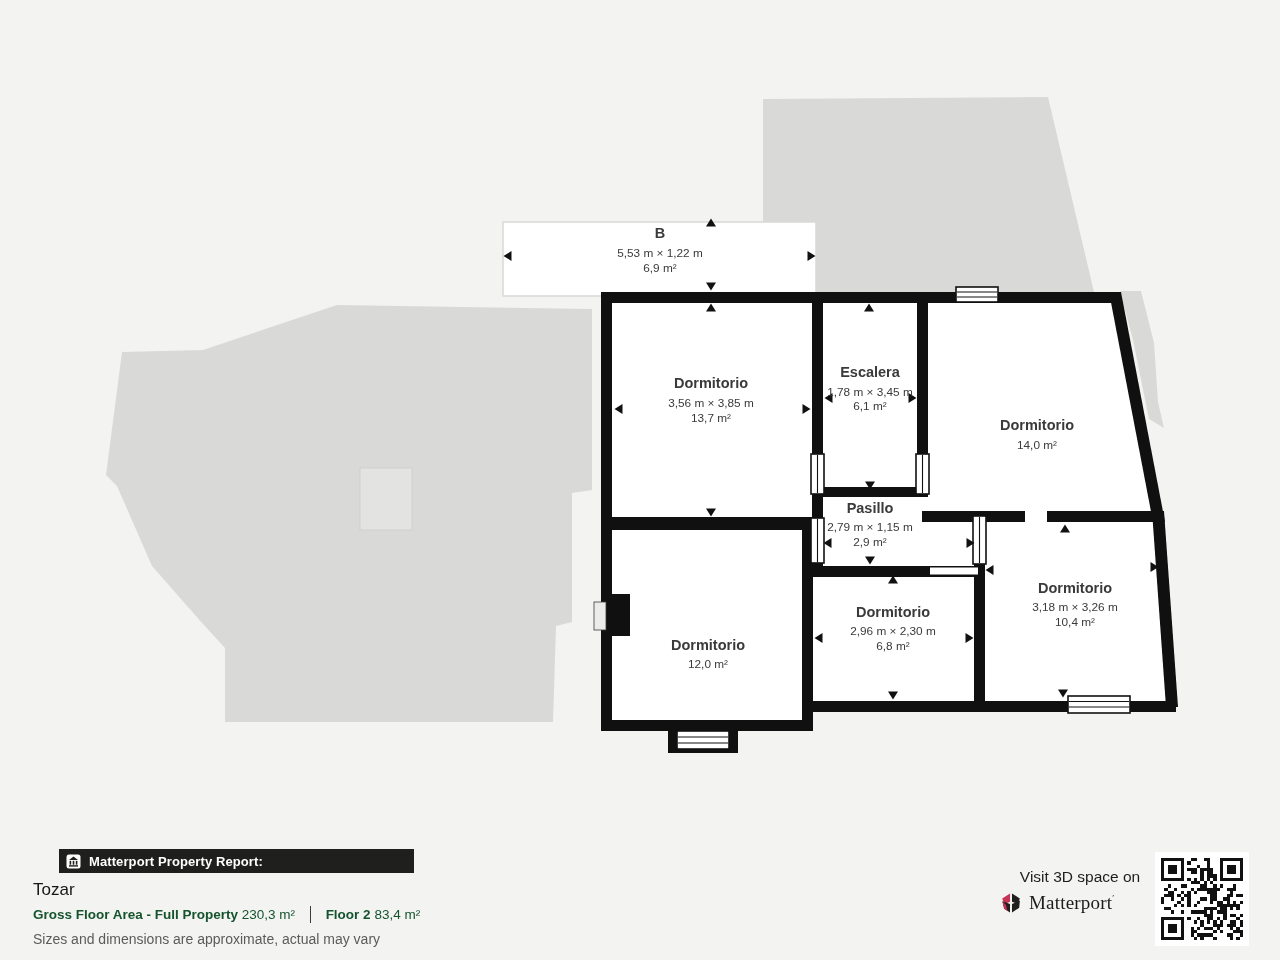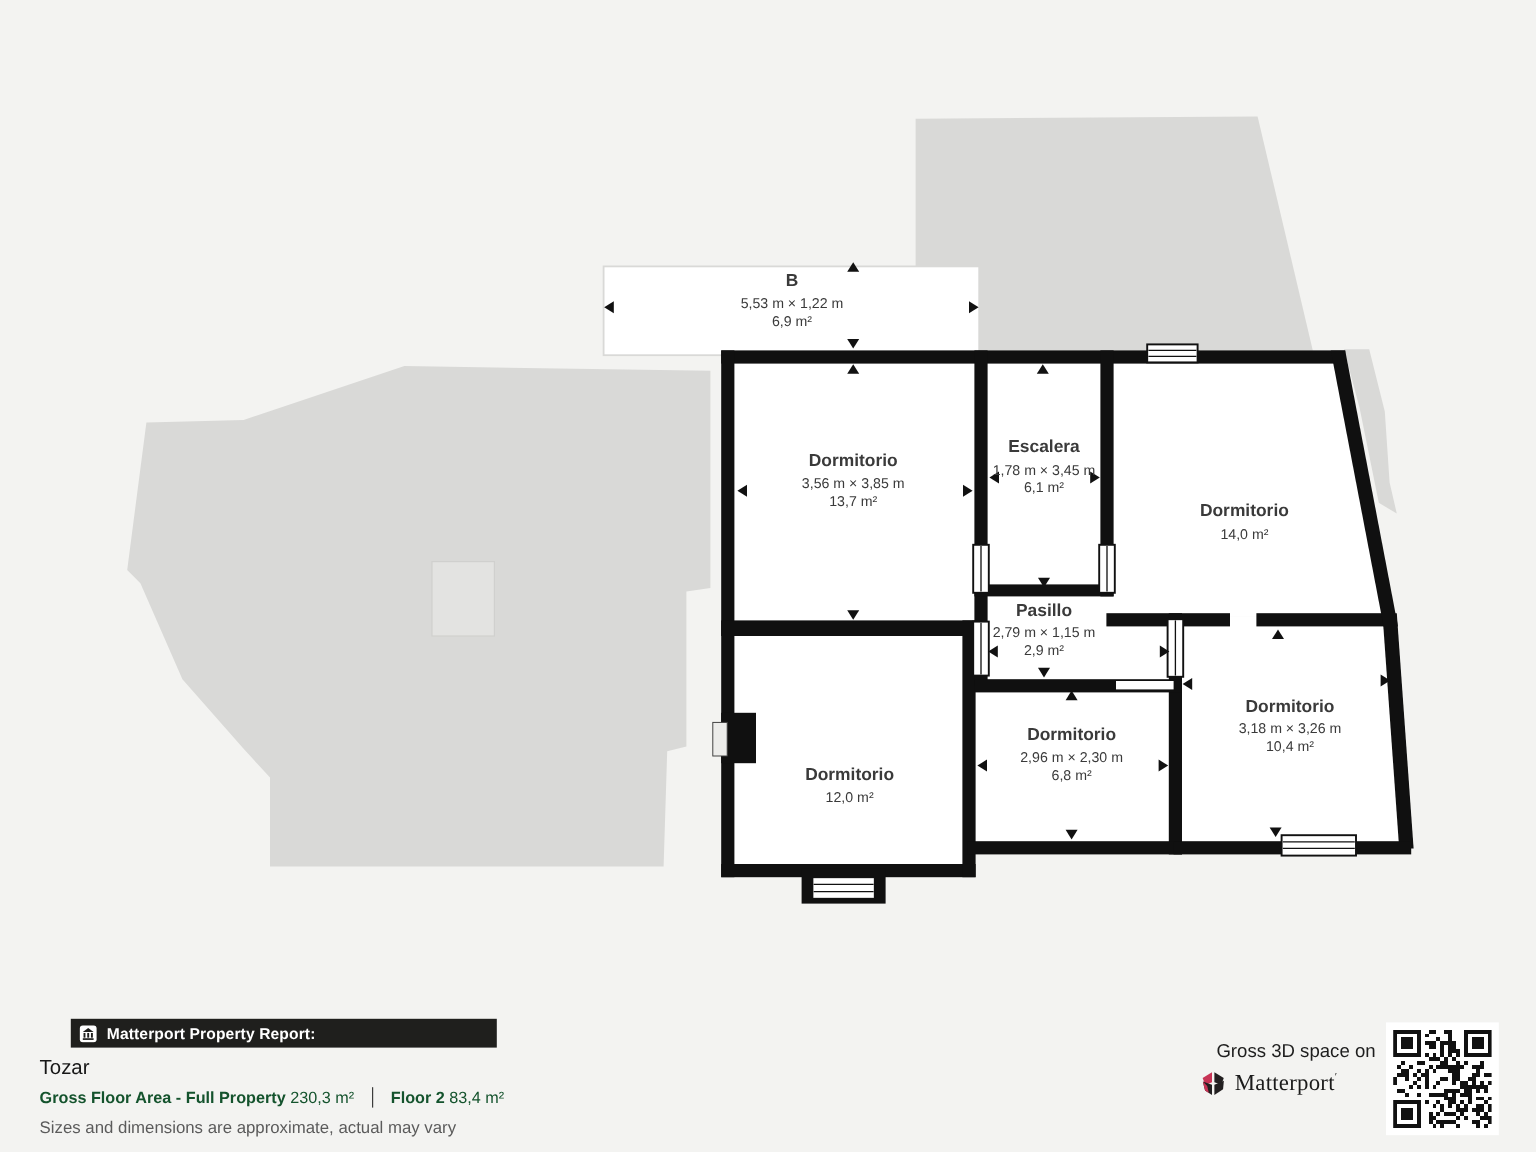--- a/index.html
+++ b/index.html
@@ -219,21 +219,21 @@
   <span>230,3 m²</span>
   <span class="gfa-sep"></span>
   <b>Floor 2</b>
   <span> </span>
   <span>83,4 m²</span>
 </div>
 
 <div class="disclaimer">Sizes and dimensions are approximate, actual may vary</div>
 
 <div class="cta">
-  <div class="visit">Gross 3D space on</div>
+  <div class="visit">Visit 3D space on</div>
   <div class="brand-row">
     <svg width="22" height="22" viewBox="0 0 22 22">
       <path d="M2.2,6.4 L10,1.6 L10,9.8 L4.4,12.2 Z" fill="#c73355"></path>
       <path d="M12,1.6 L19.8,6.4 L17.8,12 L12,9.8 Z" fill="#221f20"></path>
       <path d="M19.9,8.6 L19.2,15.8 L12,20.6 L12,12 Z" fill="#221f20"></path>
       <path d="M10,12 L10,20.6 L4.2,16.8 L2.4,9.2 Z" fill="#221f20"></path>
       <path d="M2.4,9.2 L4.2,16.8 L7.4,18.9 L6,12.9 Z" fill="#c73355"></path>
     </svg>
     <span class="brand-word"><span>Matterport</span><span class="brand-tm">ʹ</span></span>
   </div>

